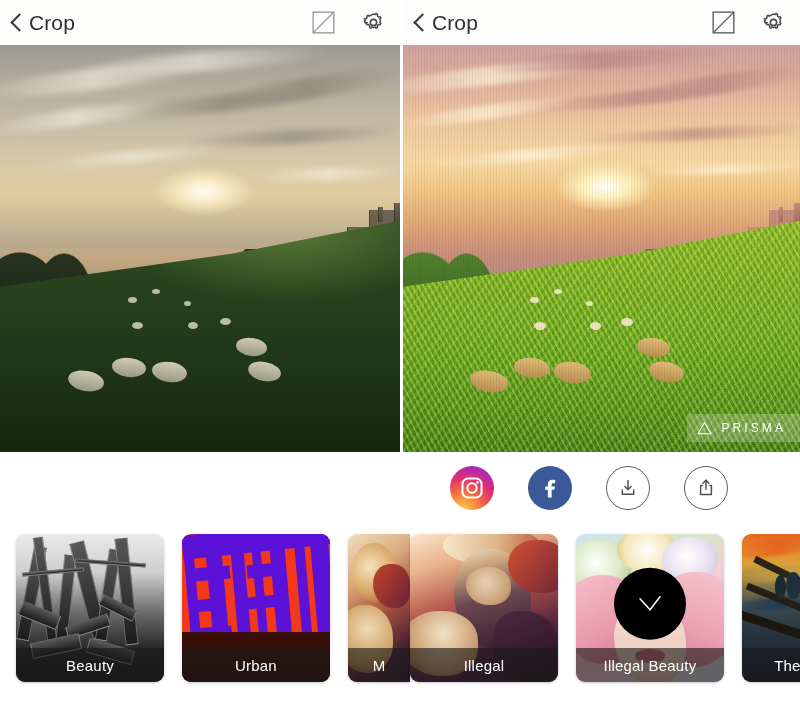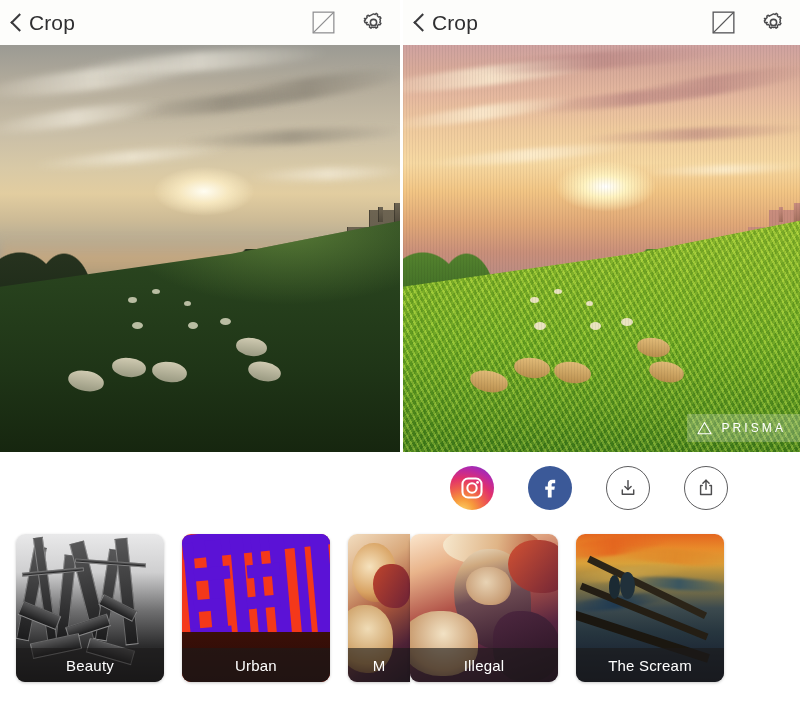--- a/index.html
+++ b/index.html
@@ -496,20 +496,39 @@
           <div class="pet" style="left:38%;top:22%;width:30%;height:26%;background:radial-gradient(circle at 45% 40%,#e8d3b4,#c79c74 70%,#8c6250 100%);"></div>
           <div class="pet" style="left:-6%;top:52%;width:52%;height:44%;background:radial-gradient(circle at 55% 35%,#f2e2c4,#c89a6d 60%,#5d3b3c 100%);border-radius:52% 48% 45% 55%;"></div>
           <div class="pet" style="left:66%;top:4%;width:40%;height:36%;background:linear-gradient(130deg,#d35233,#6c2336);border-radius:50% 50% 40% 60%;"></div>
           <div class="pet" style="left:56%;top:52%;width:46%;height:48%;background:linear-gradient(160deg,#4e2840,#24101f);border-radius:40% 60% 50% 50%;"></div>
         </div>
         <div class="caption">
           <span>Illegal</span>
         </div>
       </div>
 
+      <div class="thumb">
+        <div class="art art-illegal">
+          <div class="blossom" style="left:-6%;top:4%;width:44%;height:34%;background:radial-gradient(circle at 45% 45%,#ffffff,#dbe8c4 55%,#9ec06e 100%);"></div>
+          <div class="blossom" style="left:28%;top:-4%;width:40%;height:30%;background:radial-gradient(circle at 50% 50%,#ffffff,#f3e6b8 60%,#cdb97a 100%);"></div>
+          <div class="blossom" style="left:58%;top:2%;width:38%;height:30%;background:radial-gradient(circle at 45% 45%,#ffffff,#e6ddf0 60%,#b9c5d8 100%);"></div>
+          <div class="blossom" style="left:-10%;top:28%;width:56%;height:60%;background:linear-gradient(150deg,#f6c3cf,#e899ad 60%,#d0758f 100%);border-radius:50% 50% 45% 55%;"></div>
+          <div class="blossom" style="left:52%;top:26%;width:58%;height:64%;background:linear-gradient(200deg,#f7c6d1,#eb9fb2 60%,#d2788f 100%);border-radius:50% 50% 55% 45%;"></div>
+          <div class="blossom" style="left:26%;top:44%;width:48%;height:58%;background:linear-gradient(#f6e0d4,#edd0c2 60%,#ddb8a8 100%);border-radius:46% 54% 42% 58%;"></div>
+          <div class="blossom" style="left:40%;top:78%;width:20%;height:9%;background:#c4637a;border-radius:50%;"></div>
+        </div>
+        <div class="check-badge">
+          <svg width="34" height="34" viewBox="0 0 34 34">
+            <polyline points="7,12 17,23 27,10" fill="none" stroke="#ffffff" stroke-width="1.5" stroke-linecap="round" stroke-linejoin="round"></polyline>
+          </svg>
+        </div>
+        <div class="caption">
+          <span>Illegal Beauty</span>
+        </div>
+      </div>
 
       <div class="thumb">
         <div class="art art-scream">
           <div class="swirl" style="left:-14%;top:2%;width:80%;height:12%;background:linear-gradient(90deg,rgba(230,90,25,0),#e4661f,rgba(230,90,25,0));transform:rotate(-8deg);"></div>
           <div class="swirl" style="left:22%;top:10%;width:90%;height:10%;background:linear-gradient(90deg,rgba(226,130,40,0),#e08a2a,rgba(226,130,40,0));transform:rotate(5deg);"></div>
           <div class="swirl" style="left:-8%;top:22%;width:86%;height:9%;background:linear-gradient(90deg,rgba(200,160,70,0),#c8a046,rgba(200,160,70,0));transform:rotate(-6deg);"></div>
           <div class="swirl" style="left:30%;top:30%;width:80%;height:8%;background:linear-gradient(90deg,rgba(60,80,90,0),#3a5660,rgba(60,80,90,0));transform:rotate(4deg);"></div>
           <div class="swirl" style="left:-10%;top:42%;width:74%;height:9%;background:linear-gradient(90deg,rgba(30,50,70,0),#1f3a52,rgba(30,50,70,0));transform:rotate(-7deg);"></div>
           <div style="position:absolute;left:4%;top:34%;width:88%;height:5%;background:#2b2418;transform:rotate(26deg);"></div>
           <div style="position:absolute;left:0%;top:50%;width:92%;height:5%;background:#241e14;transform:rotate(22deg);"></div>

